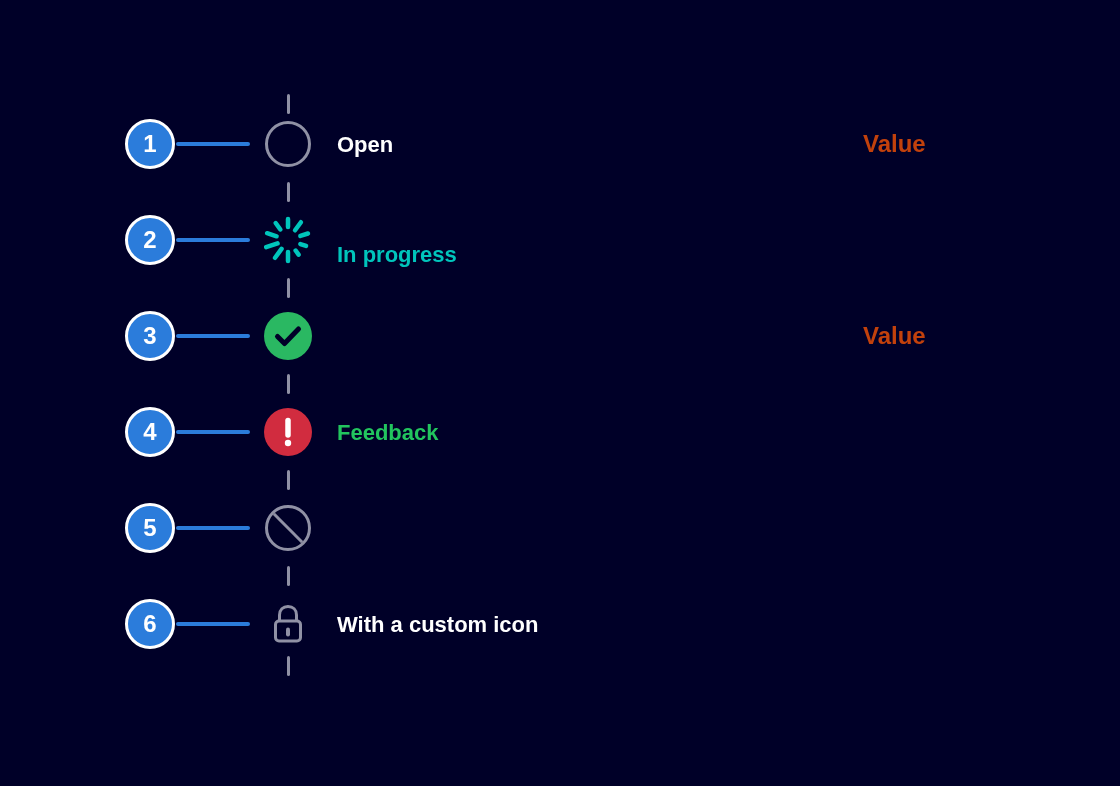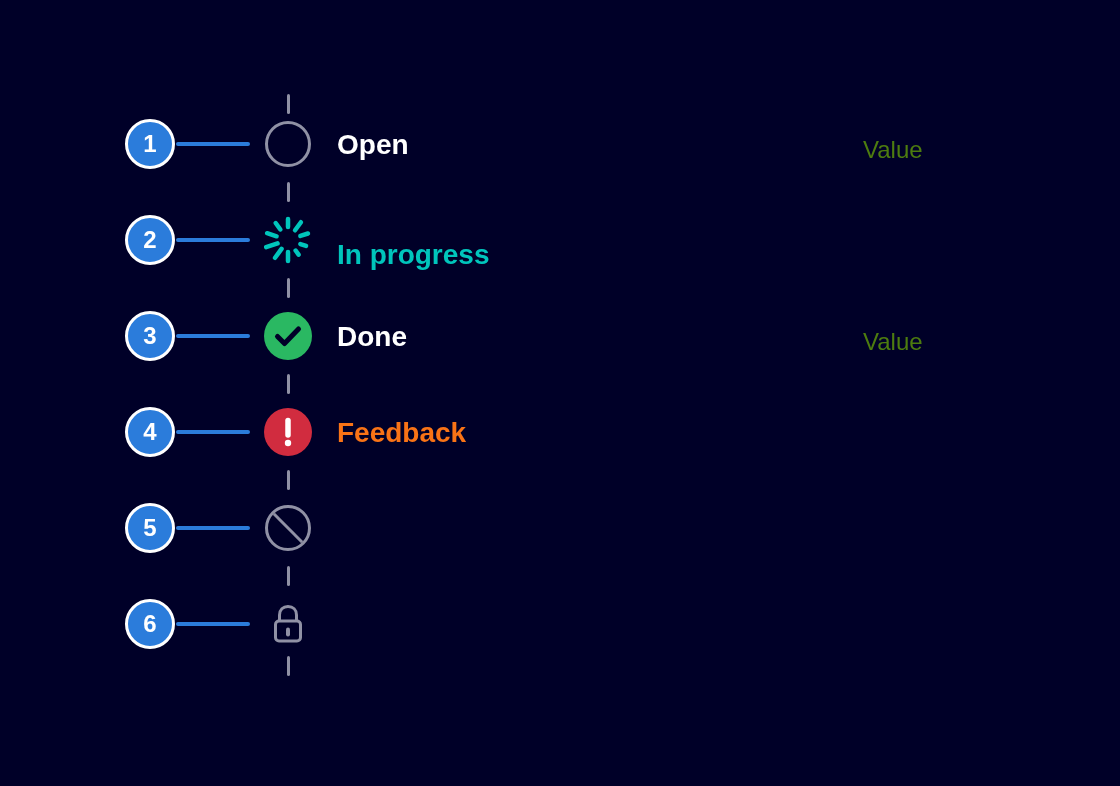--- a/index.html
+++ b/index.html
@@ -35,29 +35,29 @@
     background:#2B7CDB;border-radius:2px;
   }
   .iconbox{
     position:absolute;left:264px;top:24px;width:48px;height:48px;
   }
   .iconbox svg{display:block;}
 
   .label{
     position:absolute;left:337px;top:0;height:96px;
     display:flex;flex-direction:column;justify-content:center;
-    font-size:28px;font-weight:700;color:#FFFFFF;line-height:33px;
+    font-size:22px;font-weight:700;color:#FFFFFF;line-height:33px;
     white-space:nowrap;
   }
   .label .teal{color:#00C5BC;margin-top:28px;}
-  .label .pink{color:#f97316;}
+  .label .pink{color:#22c55e;}
   .value{
-    position:absolute;left:863px;top:6px;height:96px;
+    position:absolute;left:863px;top:0;height:96px;
     display:flex;align-items:center;
-    font-size:24px;font-weight:400;color:#4d7c0f;
+    font-size:24px;font-weight:700;color:#c2410c;
     white-space:nowrap;
   }
 </style>
 </head>
 <body>
 
 <div class="stage">
 
   <div class="rail-dash" style="top:94px"></div>
   <div class="rail-dash" style="top:182px"></div>
@@ -114,23 +114,20 @@
     <div class="marker">
       <span>3</span>
     </div>
     <div class="connector"></div>
     <div class="iconbox">
       <svg width="48" height="48" viewBox="0 0 48 48">
         <circle cx="24" cy="24" r="24" fill="#2AB862"></circle>
         <path d="M13.5 24.5 L20.5 31.5 L34.5 17" fill="none" stroke="#000028" stroke-width="5" stroke-linecap="round" stroke-linejoin="round"></path>
       </svg>
     </div>
-    <div class="label">
-      <span>Done</span>
-    </div>
     <div class="value">Value</div>
   </div>
 
   <div class="row" style="top:384px">
     <div class="marker">
       <span>4</span>
     </div>
     <div class="connector"></div>
     <div class="iconbox">
       <svg width="48" height="48" viewBox="0 0 48 48">
@@ -164,16 +161,19 @@
       <span>6</span>
     </div>
     <div class="connector"></div>
     <div class="iconbox">
       <svg width="48" height="48" viewBox="0 0 48 48">
         <path d="M15.5 21 V15 C15.5 9.8 19 6.5 24 6.5 C29 6.5 32.5 9.8 32.5 15 V21" fill="none" stroke="#9091A5" stroke-width="3"></path>
         <rect x="11.5" y="21" width="25" height="20" rx="3.5" fill="none" stroke="#9091A5" stroke-width="3"></rect>
         <line x1="24" y1="29.5" x2="24" y2="34.5" stroke="#9091A5" stroke-width="4" stroke-linecap="round"></line>
       </svg>
     </div>
+    <div class="label">
+      <span>With a custom icon</span>
+    </div>
     <div class="value"></div>
   </div>
 
 </div>
 
 </body></html>

